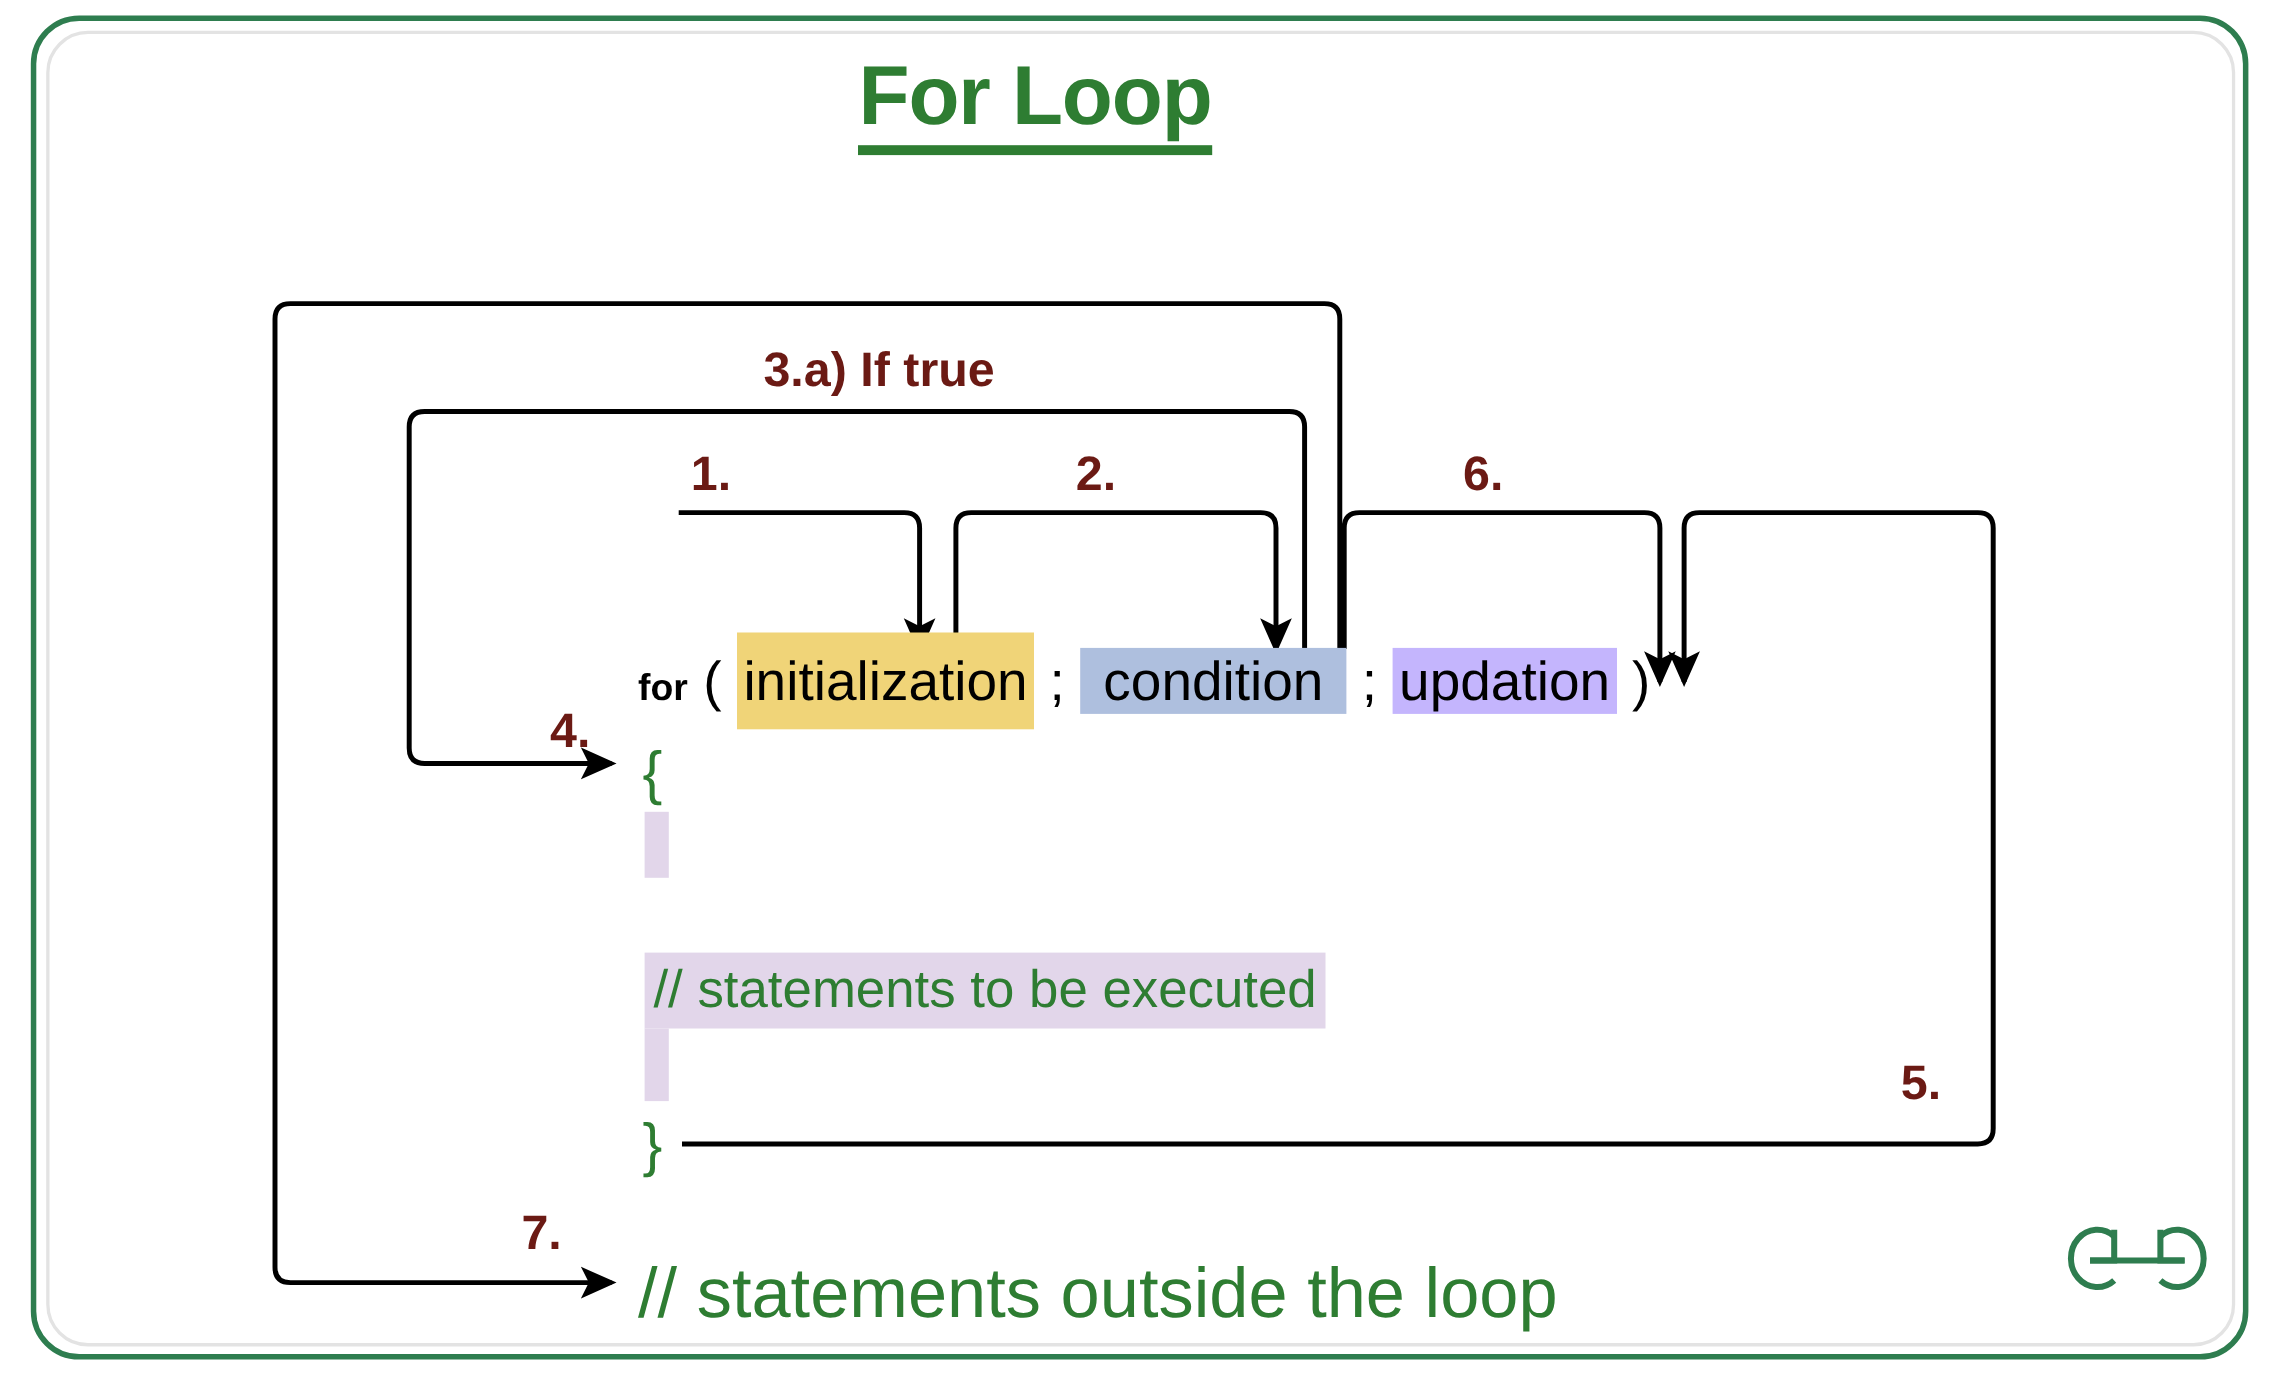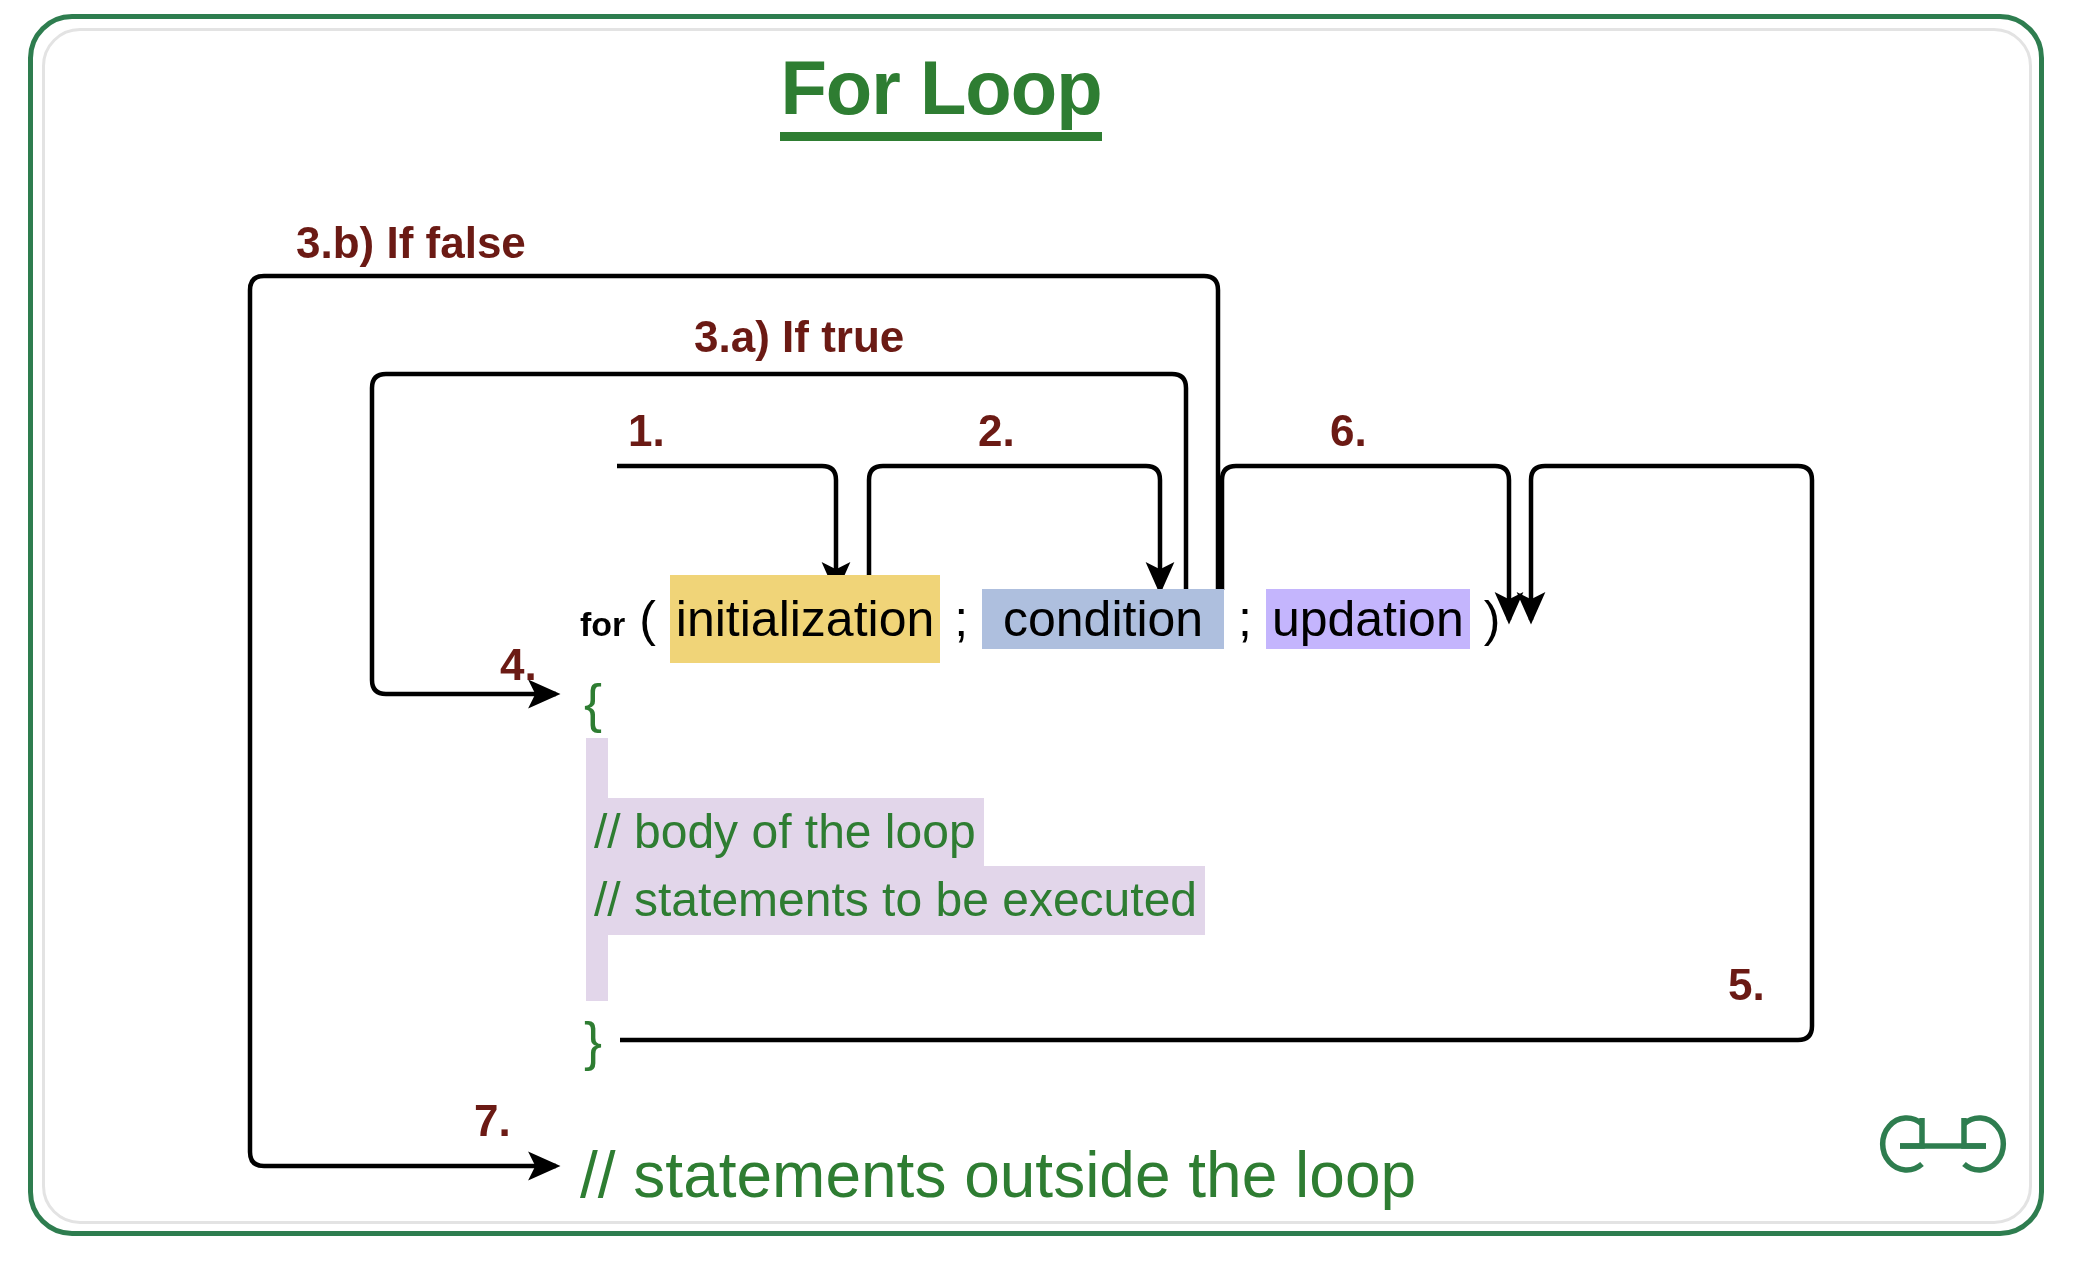--- a/index.html
+++ b/index.html
@@ -156,39 +156,37 @@
                Q 250,276 250,290 L 250,1152 Q 250,1166 264,1166 L 556,1166" marker-end="url(#ah)"></path>
 
       <path d="M 1222,590 L 1222,480 Q 1222,466 1236,466 L 1495,466
                                         Q 1509,466 1509,480 L 1509,620" marker-end="url(#ah)"></path>
 
       <path d="M 620,1040 L 1798,1040 Q 1812,1040 1812,1026 L 1812,480
                Q 1812,466 1798,466 L 1545,466 Q 1531,466 1531,480 L 1531,620" marker-end="url(#ah)"></path>
     </g>
   </svg>
 
-  <div class="lbl lbl-false">3.b) If false</div>
   <div class="lbl lbl-true">3.a) If true</div>
   <div class="lbl lbl-1">1.</div>
   <div class="lbl lbl-2">2.</div>
   <div class="lbl lbl-6">6.</div>
   <div class="lbl lbl-4">4.</div>
   <div class="lbl lbl-5">5.</div>
   <div class="lbl lbl-7">7.</div>
 
   <div class="code-line" style="left:580px; top:590px;">
     <span class="kw">for</span><span style="font-size:50px;">&nbsp;</span><span style="font-size:50px;">(</span><span style="font-size:50px;">&nbsp;</span><span class="hl-init" style="font-size:50px;">initialization</span><span style="font-size:50px;">&nbsp;</span><span style="font-size:50px;">;</span><span style="font-size:50px;">&nbsp;</span><span class="hl-cond" style="font-size:50px;">condition</span><span style="font-size:50px;">&nbsp;</span><span style="font-size:50px;">;</span><span style="font-size:50px;">&nbsp;</span><span class="hl-upd" style="font-size:50px;">updation</span><span style="font-size:50px;">&nbsp;</span><span style="font-size:50px;">)</span>
   </div>
 
   <div class="brace" style="left:584px; top:672px;">{</div>
 
   <div class="body-strip" style="left:586px; top:738px;  width:22px; height:60px;"></div>
   <div class="body-strip" style="left:586px; top:935px;  width:22px; height:66px;"></div>
 
-  <div class="body-text" style="left:586px; top:798px;">// body of the loop</div>
   <div class="body-text" style="left:586px; top:866px;">// statements to be executed</div>
 
   <div class="brace" style="left:584px; top:1010px;">}</div>
 
   <div class="outside-text" style="left:580px; top:1138px;">// statements outside the loop</div>
 
   <svg class="logo" viewBox="0 0 130 76" xmlns="http://www.w3.org/2000/svg">
     <g fill="none" stroke="#2e7d4f" stroke-width="5.5">
 
       <path d="M44,18 A24,26 0 1,0 44,58"></path>

